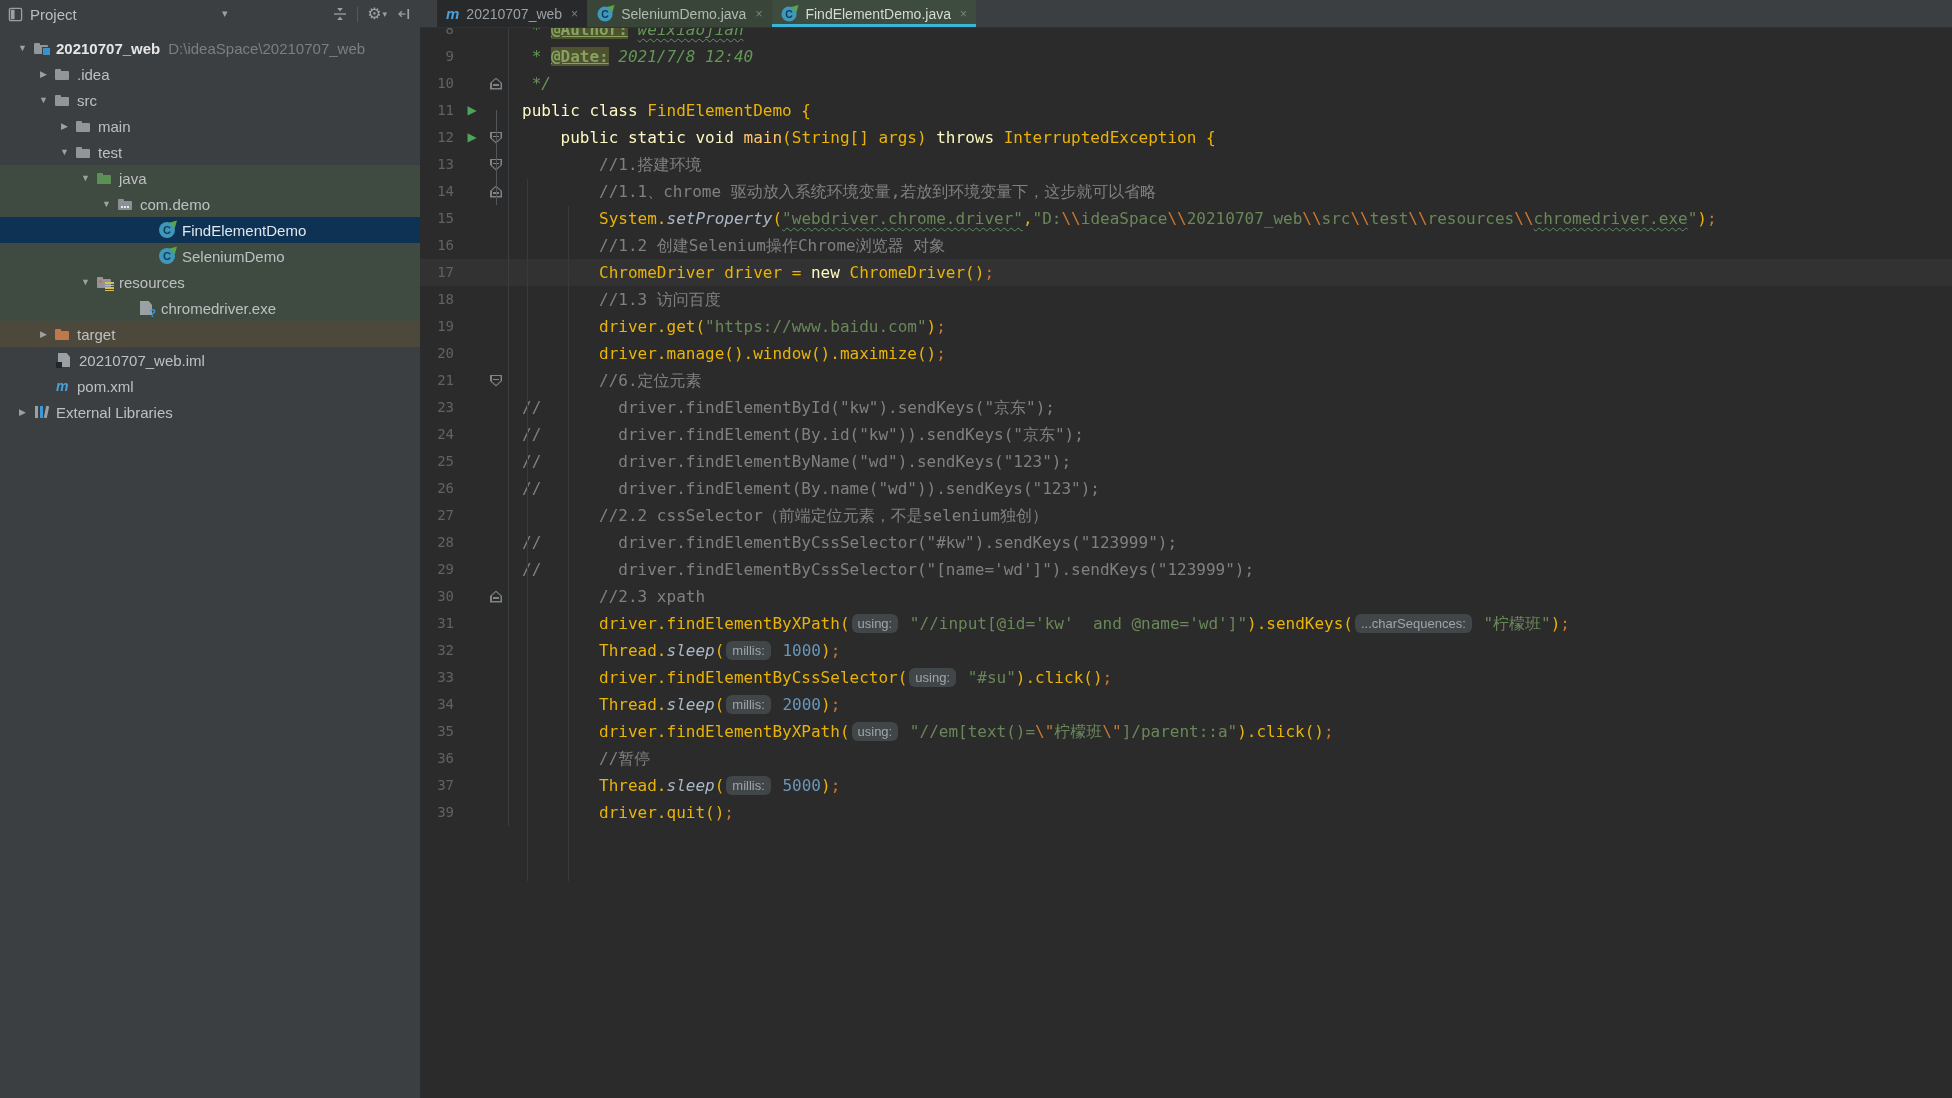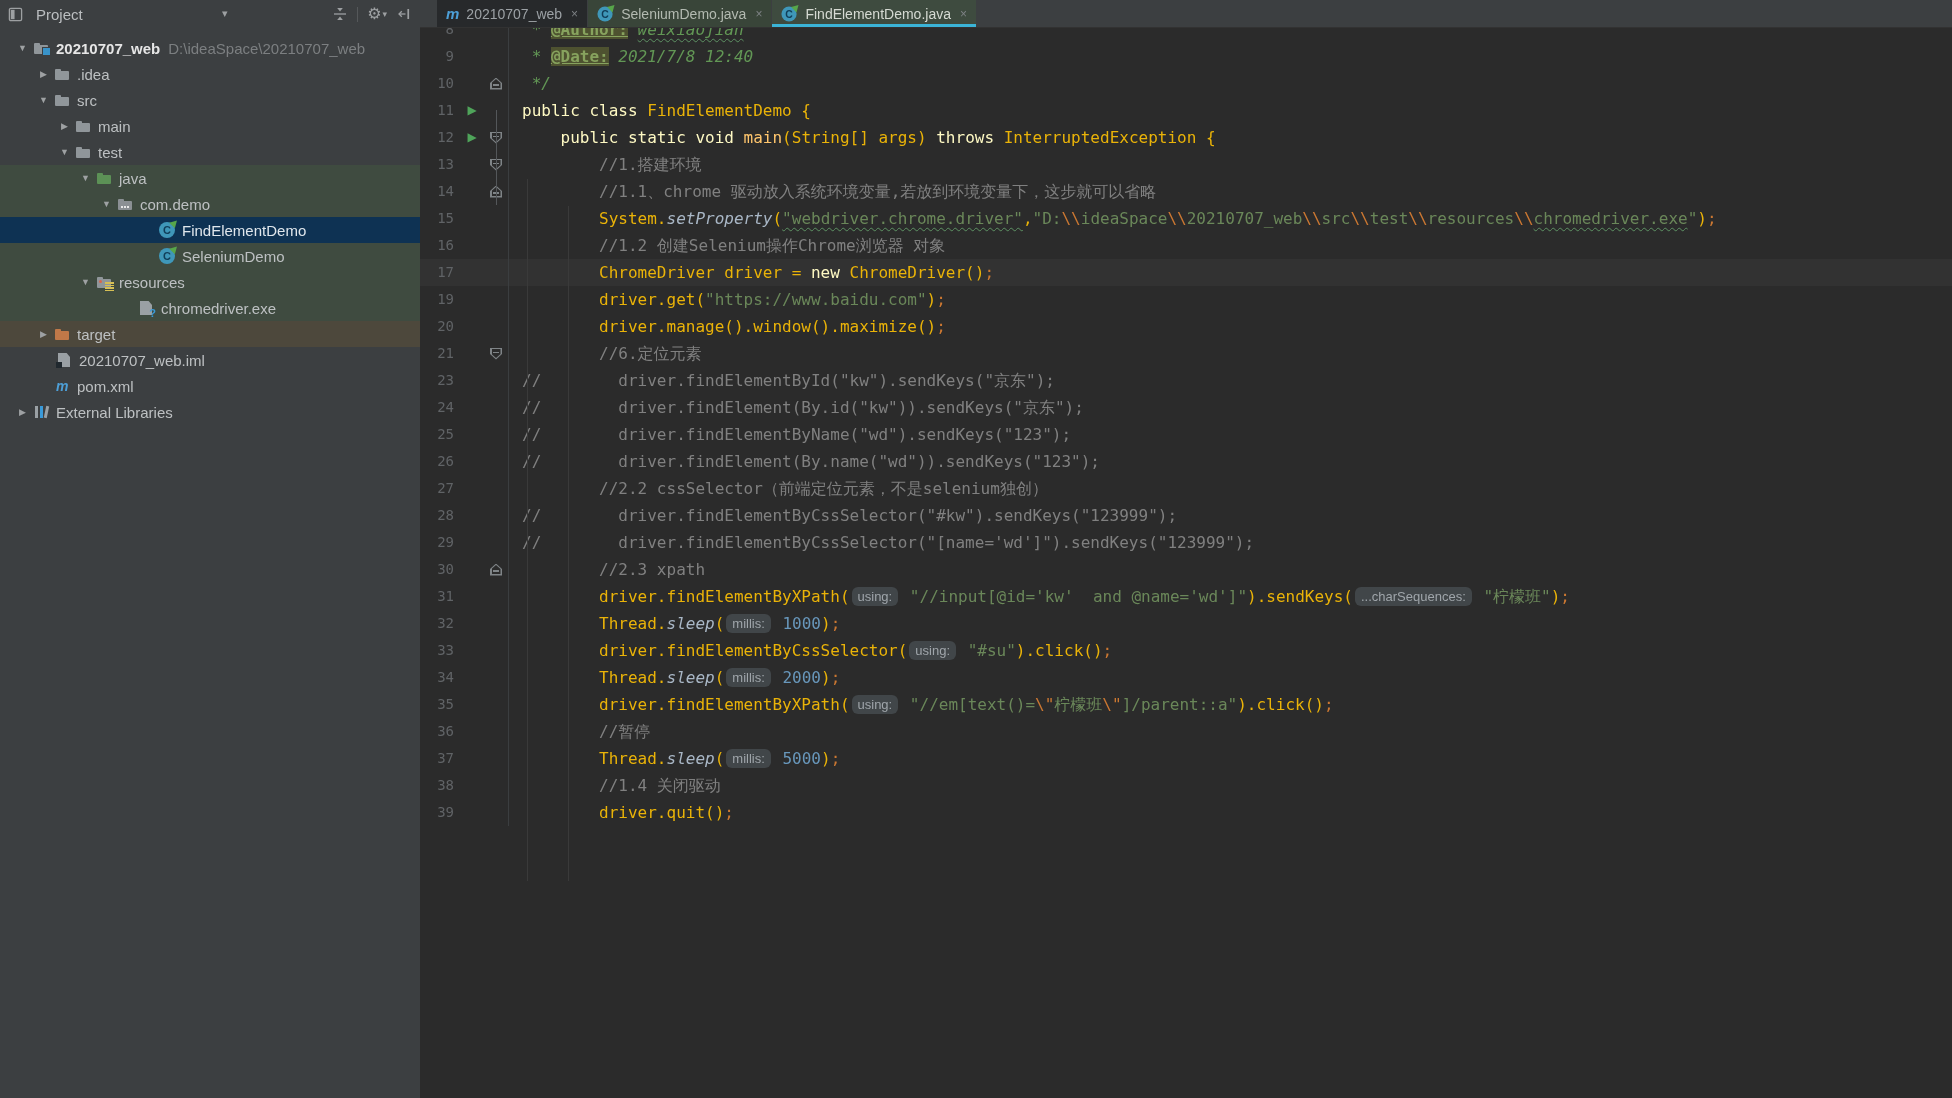--- a/index.html
+++ b/index.html
@@ -3,21 +3,21 @@
 <meta charset="utf-8">
 <style>
   html,body{margin:0;padding:0;background:#2b2b2b;}
   .app{position:relative;width:1952px;height:1098px;overflow:hidden;
        font-family:"Liberation Sans",sans-serif;background:#2b2b2b;}
 
   
   .panel{position:absolute;left:0;top:0;width:420px;height:1098px;background:#3c3f41;}
   .panel-header{position:relative;height:28px;display:flex;align-items:center;padding:0 8px;
                 color:#bbbec0;font-size:15px;}
-  .panel-header .title{margin-left:13px;text-align:center;}
+  .panel-header .title{margin-left:7px;text-align:center;}
   .hdr-caret{position:absolute;left:222px;top:7px;color:#9da0a2;font-size:11px;}
   .hdr-tools{margin-left:auto;display:flex;align-items:center;gap:9px;}
   .hdr-divider{width:1px;height:15px;background:#55585a;}
   .gear-wrap{display:flex;align-items:center;gap:1px;color:#9da0a2;}
   .gear-glyph{font-size:16px;line-height:16px;}
   .gear-caret{font-size:9px;}
 
   .tree{position:relative;padding-top:7px;}
   .trow{position:relative;height:26px;display:flex;align-items:center;font-size:15px;color:#bdc0c2;white-space:nowrap;}
   .trow.green{background:#3f4b40;}
@@ -370,20 +370,26 @@
           <span class="g-fold"></span>
           <span class="c-text"><span class="tok cmt">        //1.2 创建Selenium操作Chrome浏览器 对象</span></span>
         </div>
         <div class="crow cur">
           <span class="g-num">17</span>
           <span class="g-run"></span>
           <span class="g-fold"></span>
           <span class="c-text"><span class="tok def">        ChromeDriver driver = </span><span class="tok kw">new</span><span class="tok def"> ChromeDriver()</span><span class="tok semi">;</span></span>
         </div>
         <div class="crow">
+          <span class="g-num">18</span>
+          <span class="g-run"></span>
+          <span class="g-fold"></span>
+          <span class="c-text"><span class="tok cmt">        //1.3 访问百度</span></span>
+        </div>
+        <div class="crow">
           <span class="g-num">19</span>
           <span class="g-run"></span>
           <span class="g-fold"></span>
           <span class="c-text"><span class="tok def">        driver.get(</span><span class="tok str">"https://www.baidu.com"</span><span class="tok def">)</span><span class="tok semi">;</span></span>
         </div>
         <div class="crow">
           <span class="g-num">20</span>
           <span class="g-run"></span>
           <span class="g-fold"></span>
           <span class="c-text"><span class="tok def">        driver.manage().window().maximize()</span><span class="tok semi">;</span></span>
@@ -490,26 +496,20 @@
           <span class="g-fold"></span>
           <span class="c-text"><span class="tok cmt">        //暂停</span></span>
         </div>
         <div class="crow">
           <span class="g-num">37</span>
           <span class="g-run"></span>
           <span class="g-fold"></span>
           <span class="c-text"><span class="tok def">        Thread.</span><span class="tok itl">sleep</span><span class="tok def">(</span><span class="tok chip">millis:</span><span class="tok def"> </span><span class="tok num">5000</span><span class="tok def">)</span><span class="tok semi">;</span></span>
         </div>
         <div class="crow">
-          <span class="g-num">38</span>
-          <span class="g-run"></span>
-          <span class="g-fold"></span>
-          <span class="c-text"><span class="tok cmt">        //1.4 关闭驱动</span></span>
-        </div>
-        <div class="crow">
           <span class="g-num">39</span>
           <span class="g-run"></span>
           <span class="g-fold"></span>
           <span class="c-text"><span class="tok def">        driver.quit()</span><span class="tok semi">;</span></span>
         </div>
       </div>
     <div class="fold-link" style="left:76px;top:110px;height:95px;"></div>
     <div class="guide" style="left:107px;top:179px;height:702px;"></div>
     <div class="guide" style="left:148px;top:206px;height:675px;"></div>
   </main>

